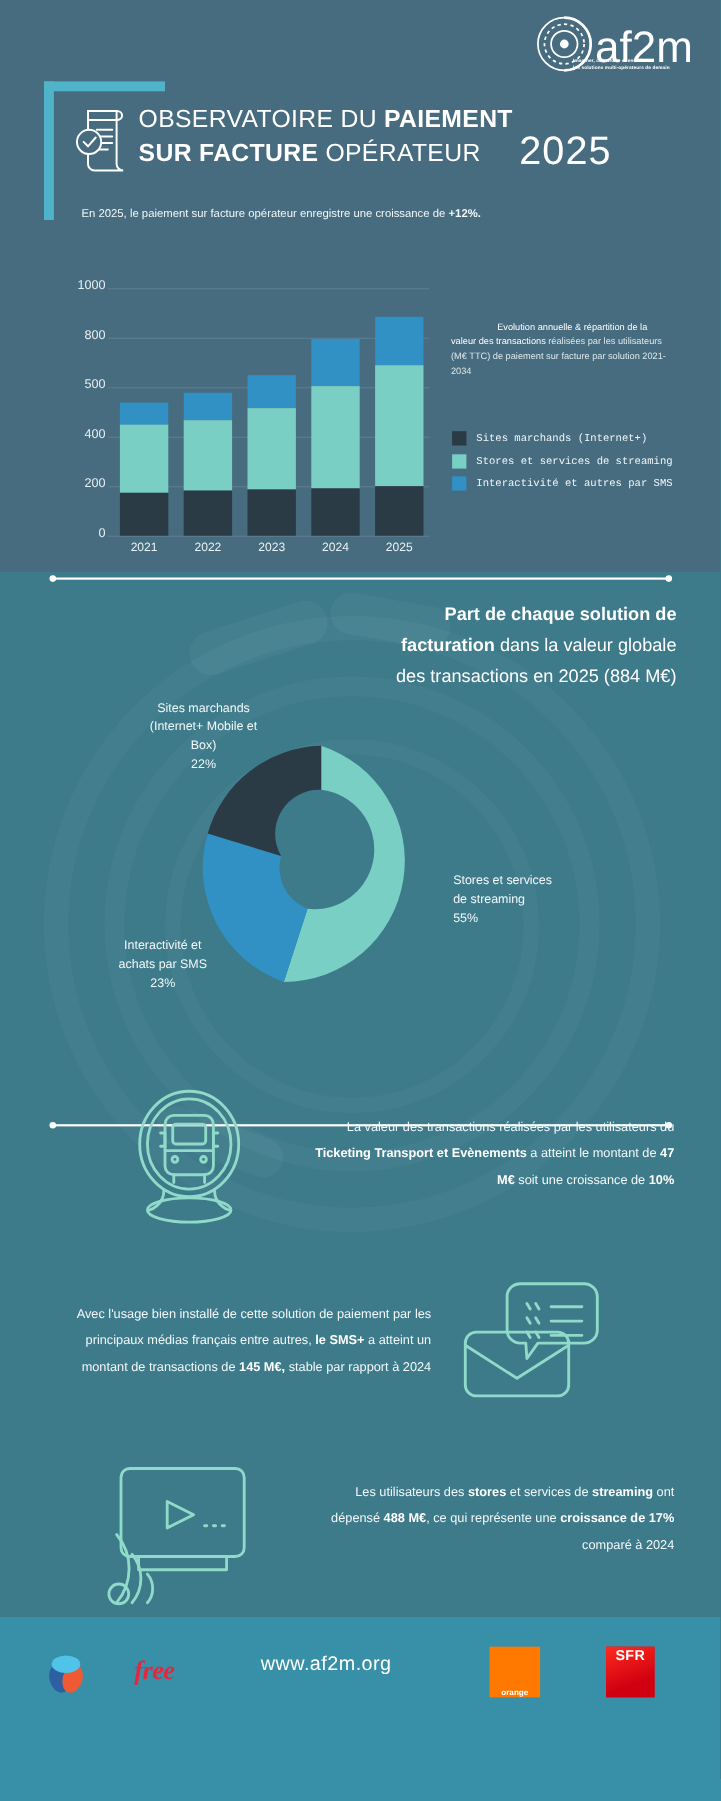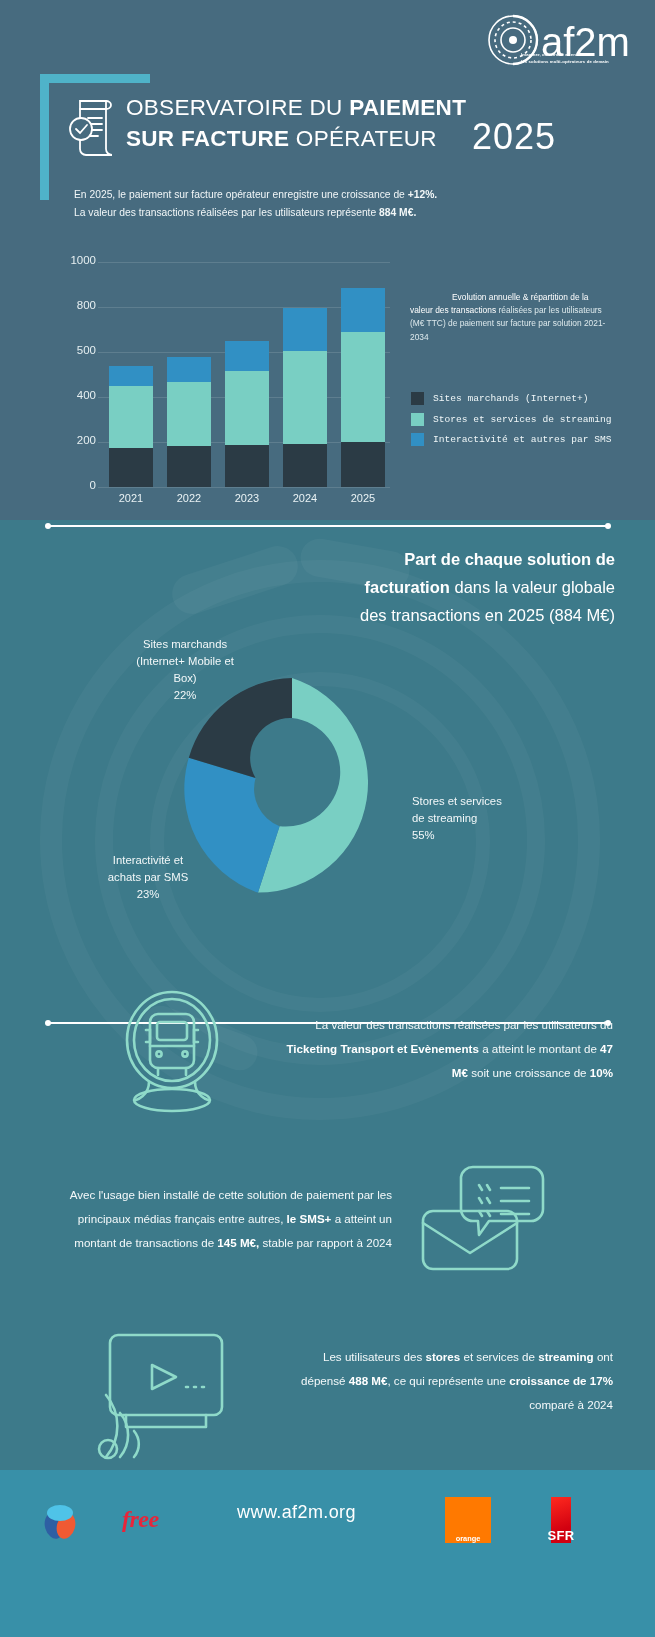--- a/index.html
+++ b/index.html
@@ -149,24 +149,24 @@
   .logo-bt  { position: absolute; left: 38px;  top: 1502px; width: 44px; height: 40px; }
   .logo-free{ position: absolute; left: 122px; top: 1506px; width: 72px; height: 32px;
               font-family: "Liberation Serif", serif; font-style: italic; font-weight: bold;
               font-size: 24px; color: #e8253a; letter-spacing: -.5px; }
   .logo-orange {
     position: absolute; left: 445px; top: 1497px; width: 46px; height: 46px;
     background: #ff7900; display: flex; align-items: flex-end; justify-content: center;
   }
   .logo-orange span { font-size: 7.4px; font-weight: bold; color: #fff; padding-bottom: 0; }
   .logo-sfr {
-    position: absolute; left: 551px; top: 1497px; width: 20px; height: 46px;
+    position: absolute; left: 551px; top: 1497px; width: 44px; height: 46px;
     background: #e1000f;
     background-image: linear-gradient(160deg,#ff2a1f 0%, #d10010 70%);
-    display: flex; align-items: flex-end; justify-content: center;
+    display: flex; align-items: flex-start; justify-content: center;
   }
   .logo-sfr span { font-size: 13px; font-weight: bold; color: #fff; letter-spacing: .3px; }
 </style>
 </head>
 <body>
 
 <div class="bg-top"></div>
 <div class="bg-mid"></div>
 <div class="bg-bot"></div>
 <div class="swoosh sw1"></div>
@@ -204,21 +204,20 @@
 </svg>
 
 <div class="title-block">
   <div class="title-l1"><span>OBSERVATOIRE DU </span><b>PAIEMENT</b></div>
   <div class="title-l2"><b>SUR FACTURE </b><span>OPÉRATEUR</span></div>
 </div>
 <div class="year">2025</div>
 
 <div class="intro">
   <p><span>En 2025, le paiement sur facture opérateur enregistre une croissance de </span><b>+12%.</b></p>
-  <p><span>La valeur des transactions réalisées par les utilisateurs représente </span><b>884 M€.</b></p>
 </div>
 
 <div class="chart">
   <div id="gridlines">
       <div class="gridline" style="top: 235px;"></div>
       <div class="gridline" style="top: 190px;"></div>
       <div class="gridline" style="top: 145px;"></div>
       <div class="gridline" style="top: 100px;"></div>
       <div class="gridline" style="top: 55px;"></div>
       <div class="gridline" style="top: 10px;"></div>

